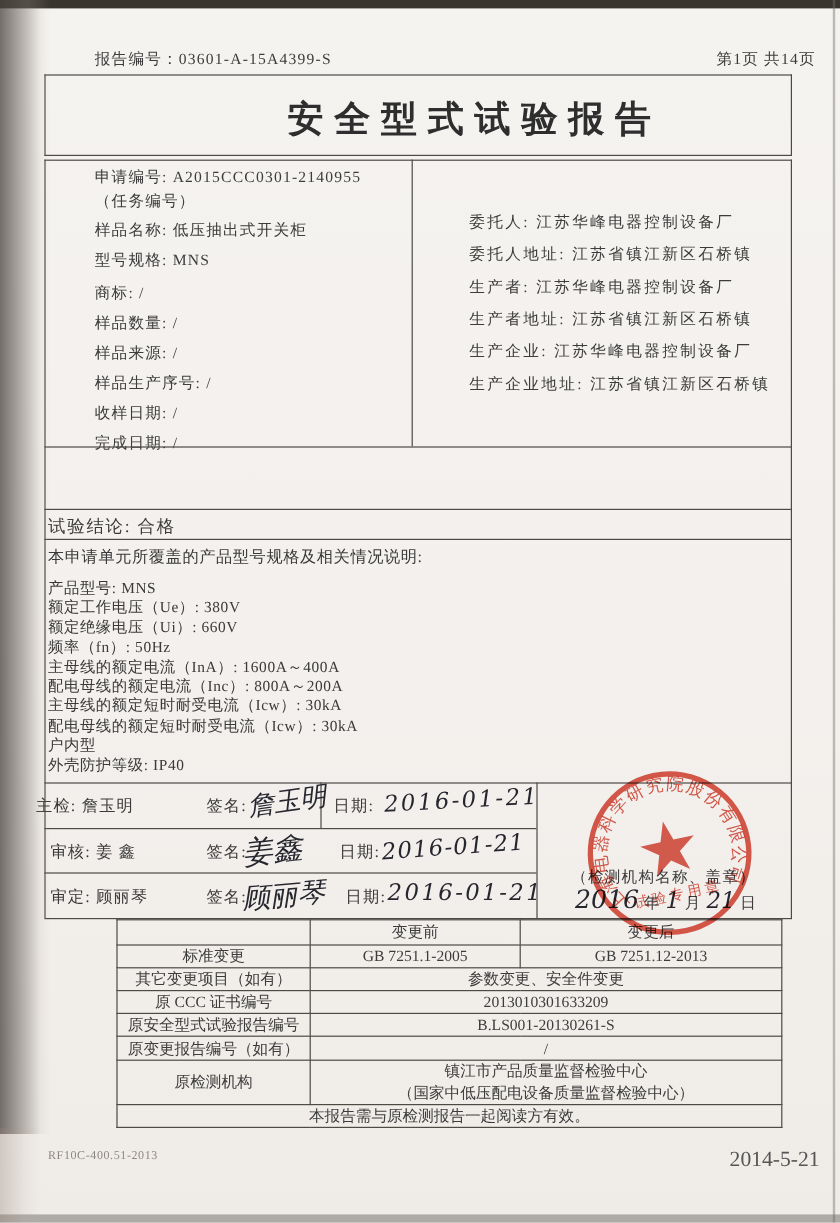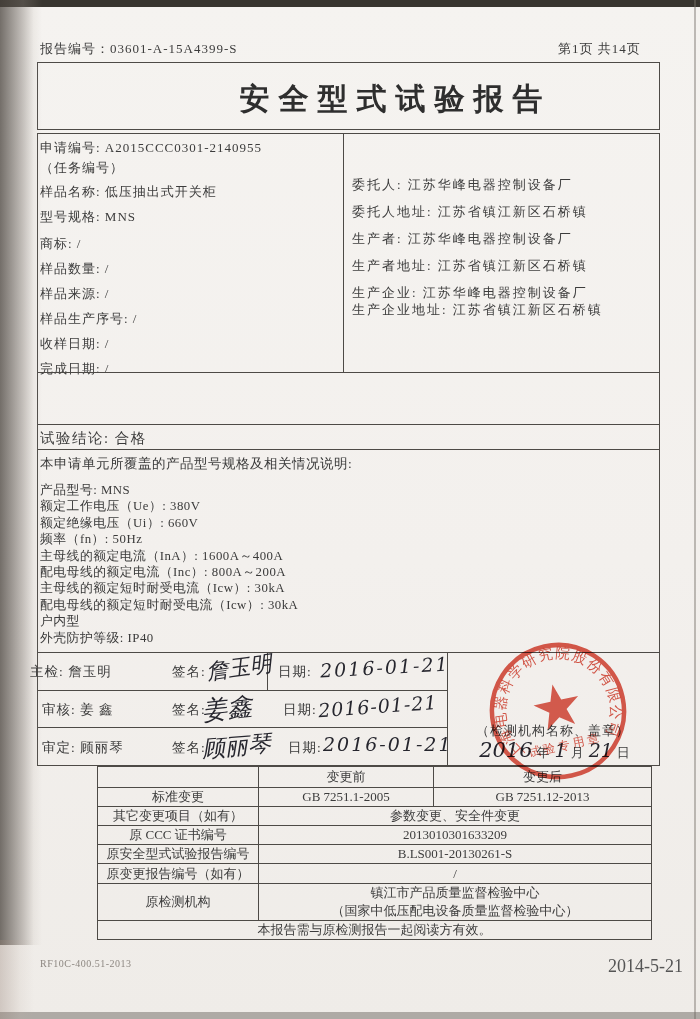--- a/index.html
+++ b/index.html
@@ -13,21 +13,21 @@
   .scan-left{position:absolute;top:0;left:0;width:42px;height:945px;pointer-events:none;z-index:30;
     background:linear-gradient(to right,rgba(72,66,60,.75),rgba(125,117,110,.40) 55%,rgba(170,160,150,.12) 80%,transparent);}
   .scan-left-low{position:absolute;top:940px;left:0;width:34px;height:79px;pointer-events:none;z-index:30;
     background:linear-gradient(to right,rgba(150,130,120,.35),rgba(190,175,165,.15) 60%,transparent);}
   .scan-right{position:absolute;top:0;left:694px;width:2px;height:1019px;background:rgba(120,113,106,.45);}
   .scan-bottom{position:absolute;left:0;right:0;top:1012px;height:7px;background:rgba(110,104,98,.5);}
   
   .hl{position:absolute;height:1px;background:#4d4a46;}
   .vl{position:absolute;width:1px;background:#4d4a46;}
   .txt{position:absolute;white-space:nowrap;}
-  .printed{font-size:13px;letter-spacing:1px;color:#3c3c3c;}
+  .printed{font-size:13px;letter-spacing:1px;color:#3c3c3c;margin-left:39px;}
   .hand{font-style:italic;color:#26262e;font-family:"DejaVu Serif","Liberation Serif",serif;}
   .title{font-size:30px;letter-spacing:9px;font-weight:600;color:#2e2e2e;margin-left:47px;}
   
   .chg-table{position:absolute;left:97px;top:766px;width:555px;}
   .chg-table table{border-collapse:collapse;width:100%;table-layout:fixed;padding-left:15px;}
   .chg-table td{border:1px solid #4d4a46;text-align:center;vertical-align:middle;
     font-size:13px;color:#3c3c3c;padding:0;overflow:hidden;}
   
   .stamp{position:absolute;left:483px;top:636px;width:150px;height:150px;
     transform:rotate(-12deg);mix-blend-mode:multiply;opacity:.93;z-index:20;}
@@ -62,21 +62,21 @@
   <div class="txt printed" style="left:40px;top:285px;">样品来源: /</div>
   <div class="txt printed" style="left:40px;top:310px;">样品生产序号: /</div>
   <div class="txt printed" style="left:40px;top:335px;text-align:center;">收样日期: /</div>
   <div class="txt printed" style="left:40px;top:360px;">完成日期: /</div>
 
   <div class="txt printed" style="left:352px;top:176px;letter-spacing:2px;">委托人: 江苏华峰电器控制设备厂</div>
   <div class="txt printed" style="left:352px;top:203px;letter-spacing:2px;">委托人地址: 江苏省镇江新区石桥镇</div>
   <div class="txt printed" style="left:352px;top:230px;letter-spacing:2px;">生产者: 江苏华峰电器控制设备厂</div>
   <div class="txt printed" style="left:352px;top:257px;letter-spacing:2px;">生产者地址: 江苏省镇江新区石桥镇</div>
   <div class="txt printed" style="left:352px;top:284px;letter-spacing:2px;">生产企业: 江苏华峰电器控制设备厂</div>
-  <div class="txt printed" style="left:352px;top:301px;letter-spacing:2px;">生产企业地址: 江苏省镇江新区石桥镇</div>
+  <div class="txt printed" style="left:352px;top:311px;letter-spacing:2px;">生产企业地址: 江苏省镇江新区石桥镇</div>
 
   <div class="hl" style="left:37px;top:372px;width:623px;"></div>
 
   <div class="hl" style="left:37px;top:424px;width:623px;"></div>
   <div class="txt" style="left:40px;top:429px;font-size:14.5px;letter-spacing:1.5px;">试验结论: 合格</div>
 
   <div class="hl" style="left:37px;top:449px;width:623px;"></div>
   <div class="txt" style="left:40px;top:455px;font-size:13.5px;letter-spacing:.5px;">本申请单元所覆盖的产品型号规格及相关情况说明:</div>
 
   <div class="txt" style="left:40px;top:482px;font-size:12.8px;line-height:16.4px;letter-spacing:.5px;white-space:normal;width:600px;">

